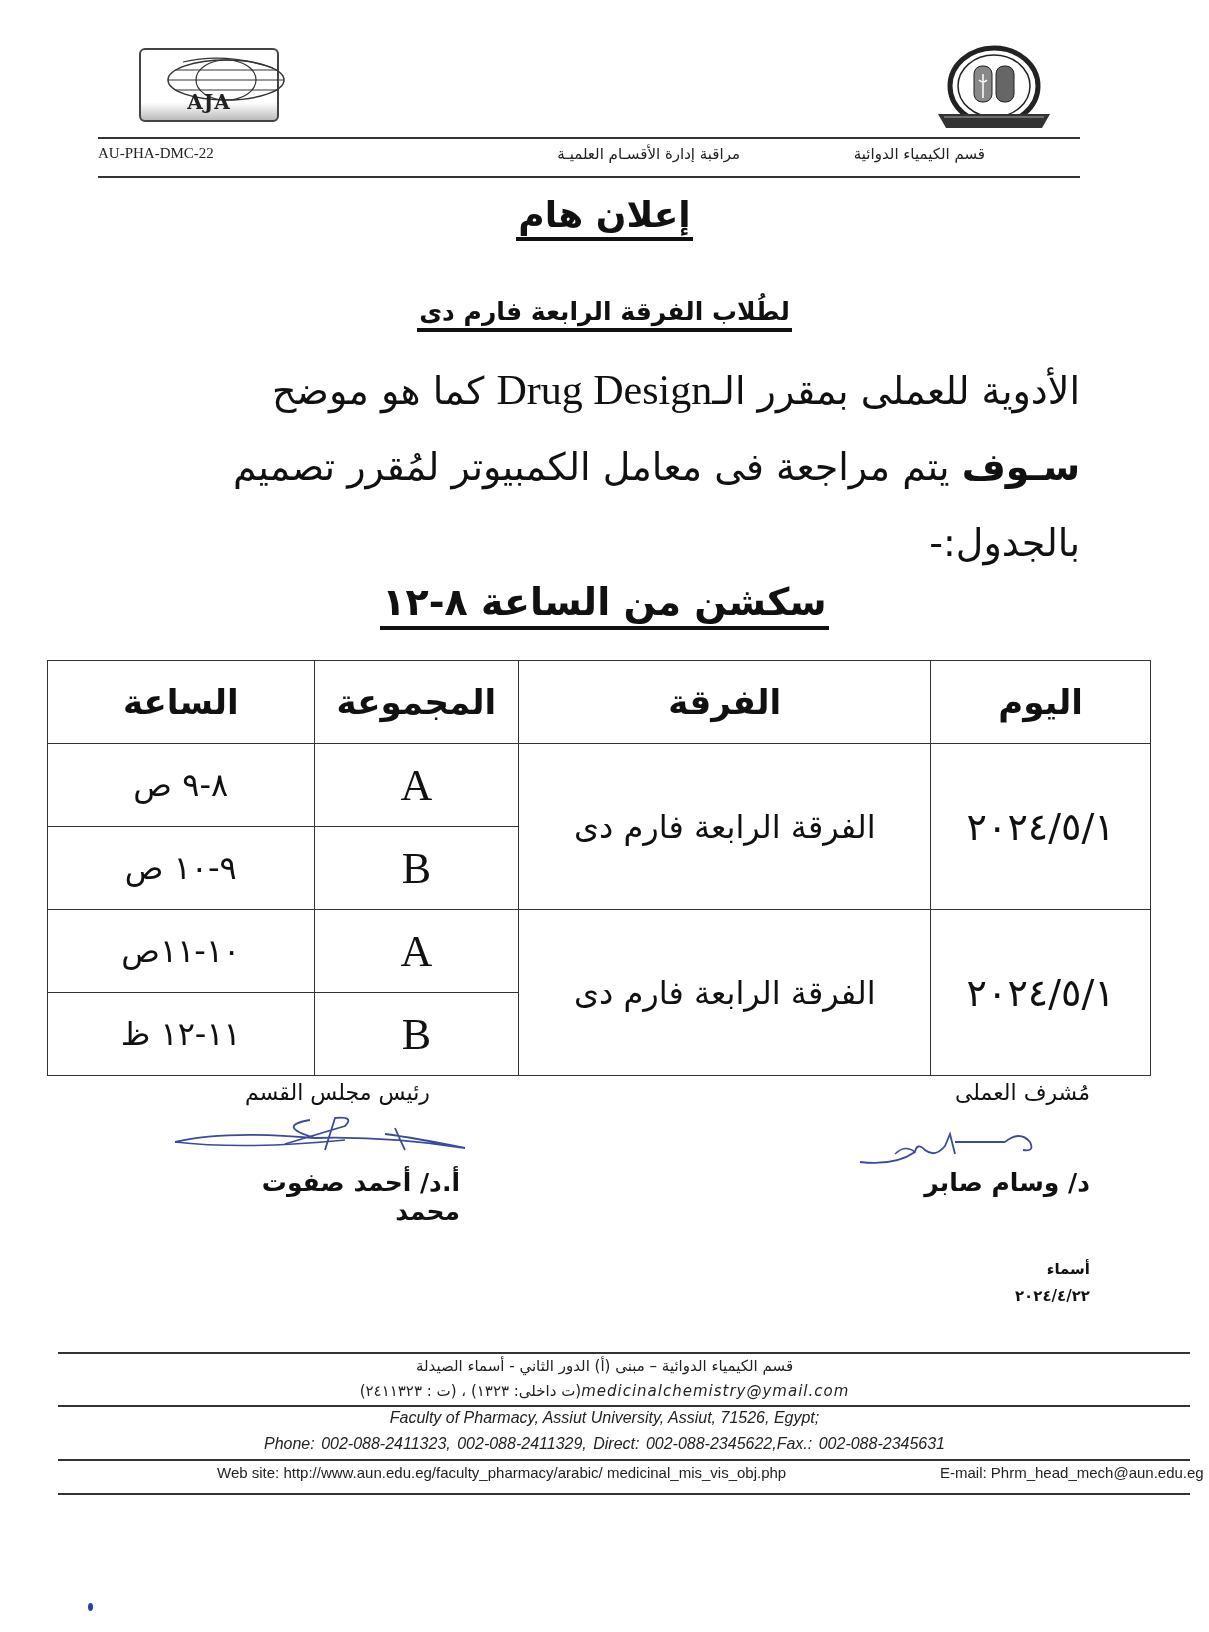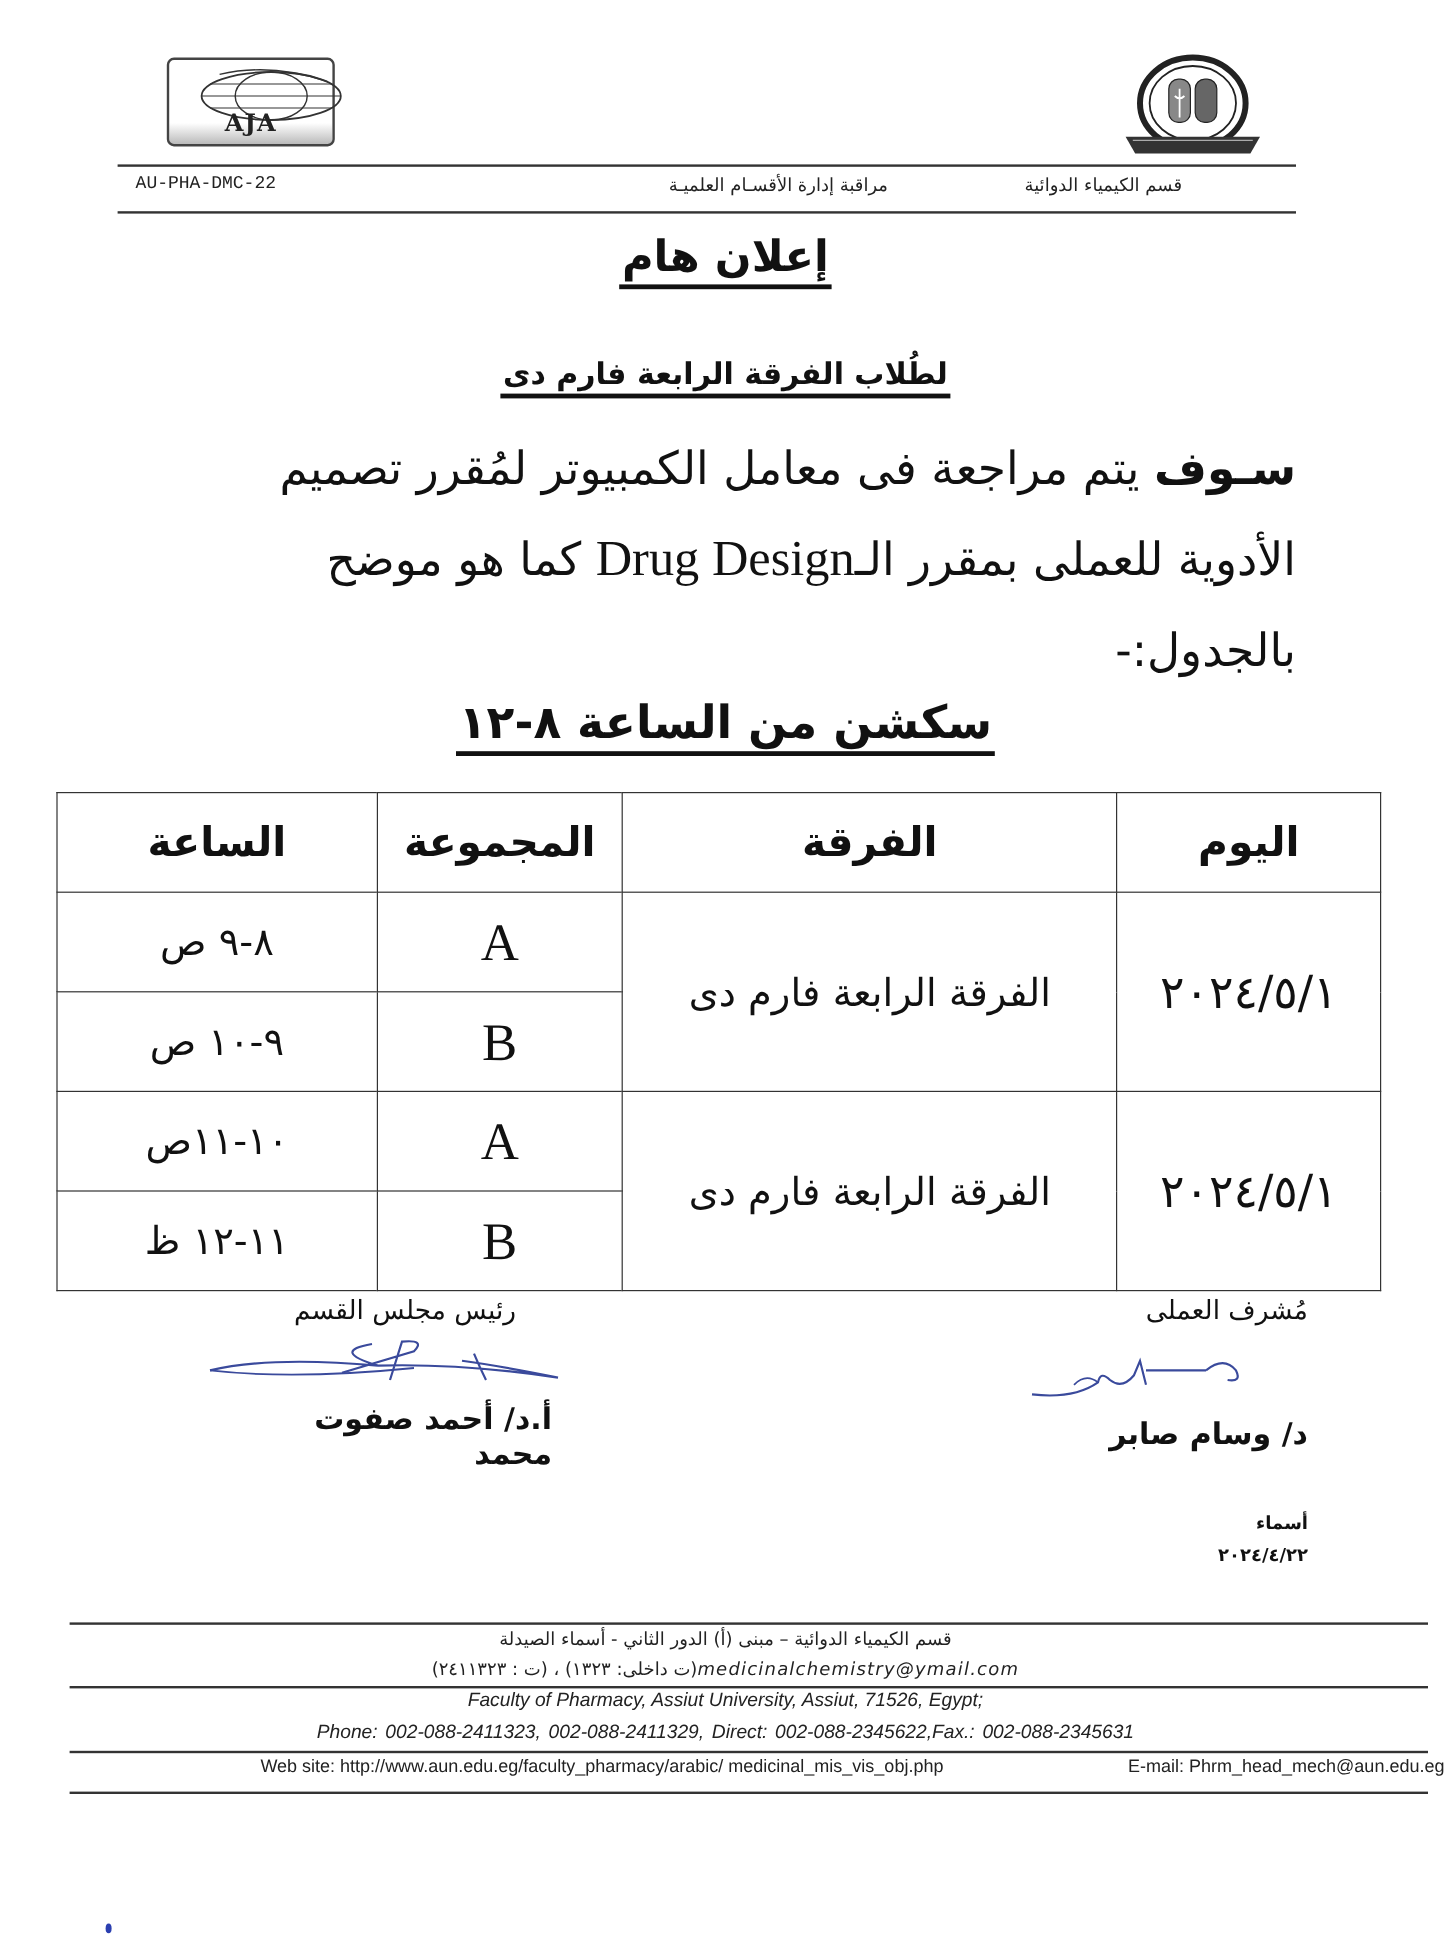--- a/index.html
+++ b/index.html
@@ -8,21 +8,21 @@
   .rtl { direction:rtl; }
   .hline { position:absolute; background:#333; height:1.5px; }
 
   
   .aja-logo { left:139px; top:48px; width:140px; height:74px; border:2px solid #444; border-radius:6px; background:linear-gradient(#fff 0%, #fff 75%, #bbb 100%); box-sizing:border-box; }
   .aja-logo svg { position:absolute; left:12px; top:4px; }
   .aja-text { position:absolute; left:0; right:0; bottom:6px; text-align:center; font-family:"DejaVu Serif", serif; font-weight:bold; font-size:20px; letter-spacing:1px; color:#222; }
   .uni-seal { left:930px; top:44px; width:128px; height:92px; }
 
   .hdr-row { top:145px; font-size:15px; color:#222; }
-  .code { left:113px; font-family:Liberation Mono, monospace; }
+  .code { left:98px; font-family:Liberation Serif, serif; }
   .mid-label { left:520px; width:220px; text-align:right; }
   .dept-label { left:835px; width:150px; text-align:right; }
 
   
   .title { left:0; width:1209px; text-align:center; font-weight:bold; }
   .title span { border-bottom:4px solid #111; padding:0 2px 2px; }
   .t1 { top:194px; font-size:36px; }
   .t2 { top:297px; font-size:25px;text-align:center; }
   .para { left:120px; width:960px; font-size:38px; line-height:76px; top:352px; text-align:right; direction:rtl; }
   .para b { font-weight:bold; }
@@ -36,21 +36,21 @@
   table.sched td { height:82px; font-size:32px; }
   .col-day { width:219px;margin-top:18px; } .col-class { width:412px; } .col-group { width:204px; } .col-time { width:266px; }
   .grp { font-family:"Liberation Serif", serif; font-size:44px !important; }
   .date { font-size:38px !important; letter-spacing:3px; }
 
   
   .sig-label { top:1080px; font-size:22px; }
   .sup-label { left:930px; width:160px; text-align:right; }
   .head-label { left:230px; width:200px; text-align:right; }
   .sig-name { top:1168px; font-size:25px; font-weight:bold; }
-  .sup-name { left:900px; width:190px; text-align:right;margin-top:12px; }
+  .sup-name { left:900px; width:190px; text-align:right; }
   .head-name { left:210px; width:250px; text-align:right; }
   .scribble { position:absolute; }
   .init { left:960px; width:130px; text-align:right; top:1260px; font-size:15px; font-weight:bold; }
   .init-date { left:960px; width:130px; text-align:right; top:1287px; font-size:15px; font-weight:bold; letter-spacing:1px; }
 
   
   .foot { left:0; width:1209px; text-align:center; font-size:15px; color:#222; }
   .foot-ar { top:1357px; direction:rtl; }
   .foot-mail { top:1382px; }
   .foot-mail .em { font-style:italic; font-family:"DejaVu Sans", sans-serif; letter-spacing:1px; }
@@ -89,22 +89,22 @@
 <div class="hline" style="left:98px; width:982px; top:137px;"></div>
 <div class="abs hdr-row code">AU-PHA-DMC-22</div>
 <div class="abs hdr-row mid-label rtl">مراقبة إدارة الأقسـام العلميـة</div>
 <div class="abs hdr-row dept-label rtl">قسم الكيمياء الدوائية</div>
 <div class="hline" style="left:98px; width:982px; top:176px;"></div>
 
 <div class="abs title t1 rtl"><span>إعلان هام</span></div>
 <div class="abs title t2 rtl"><span>لطُلاب الفرقة الرابعة فارم دى</span></div>
 
 <div class="abs para">
+  <div><span>الأدوية للعملى بمقرر الـ</span><span class="en">Drug Design</span><span> كما هو موضح</span></div>
   <div><b>سـوف</b><span> يتم مراجعة فى معامل الكمبيوتر  لمُقرر تصميم</span></div>
-  <div><span>الأدوية للعملى بمقرر الـ</span><span class="en">Drug Design</span><span> كما هو موضح</span></div>
   <div>بالجدول:-</div>
 </div>
 
 <div class="abs title t3 rtl"><span>سكشن من الساعة ٨-١٢</span></div>
 
 <table class="sched">
   <tbody>
       <tr>
     <th class="col-day">اليوم</th>
     <th class="col-class">الفرقة</th>

